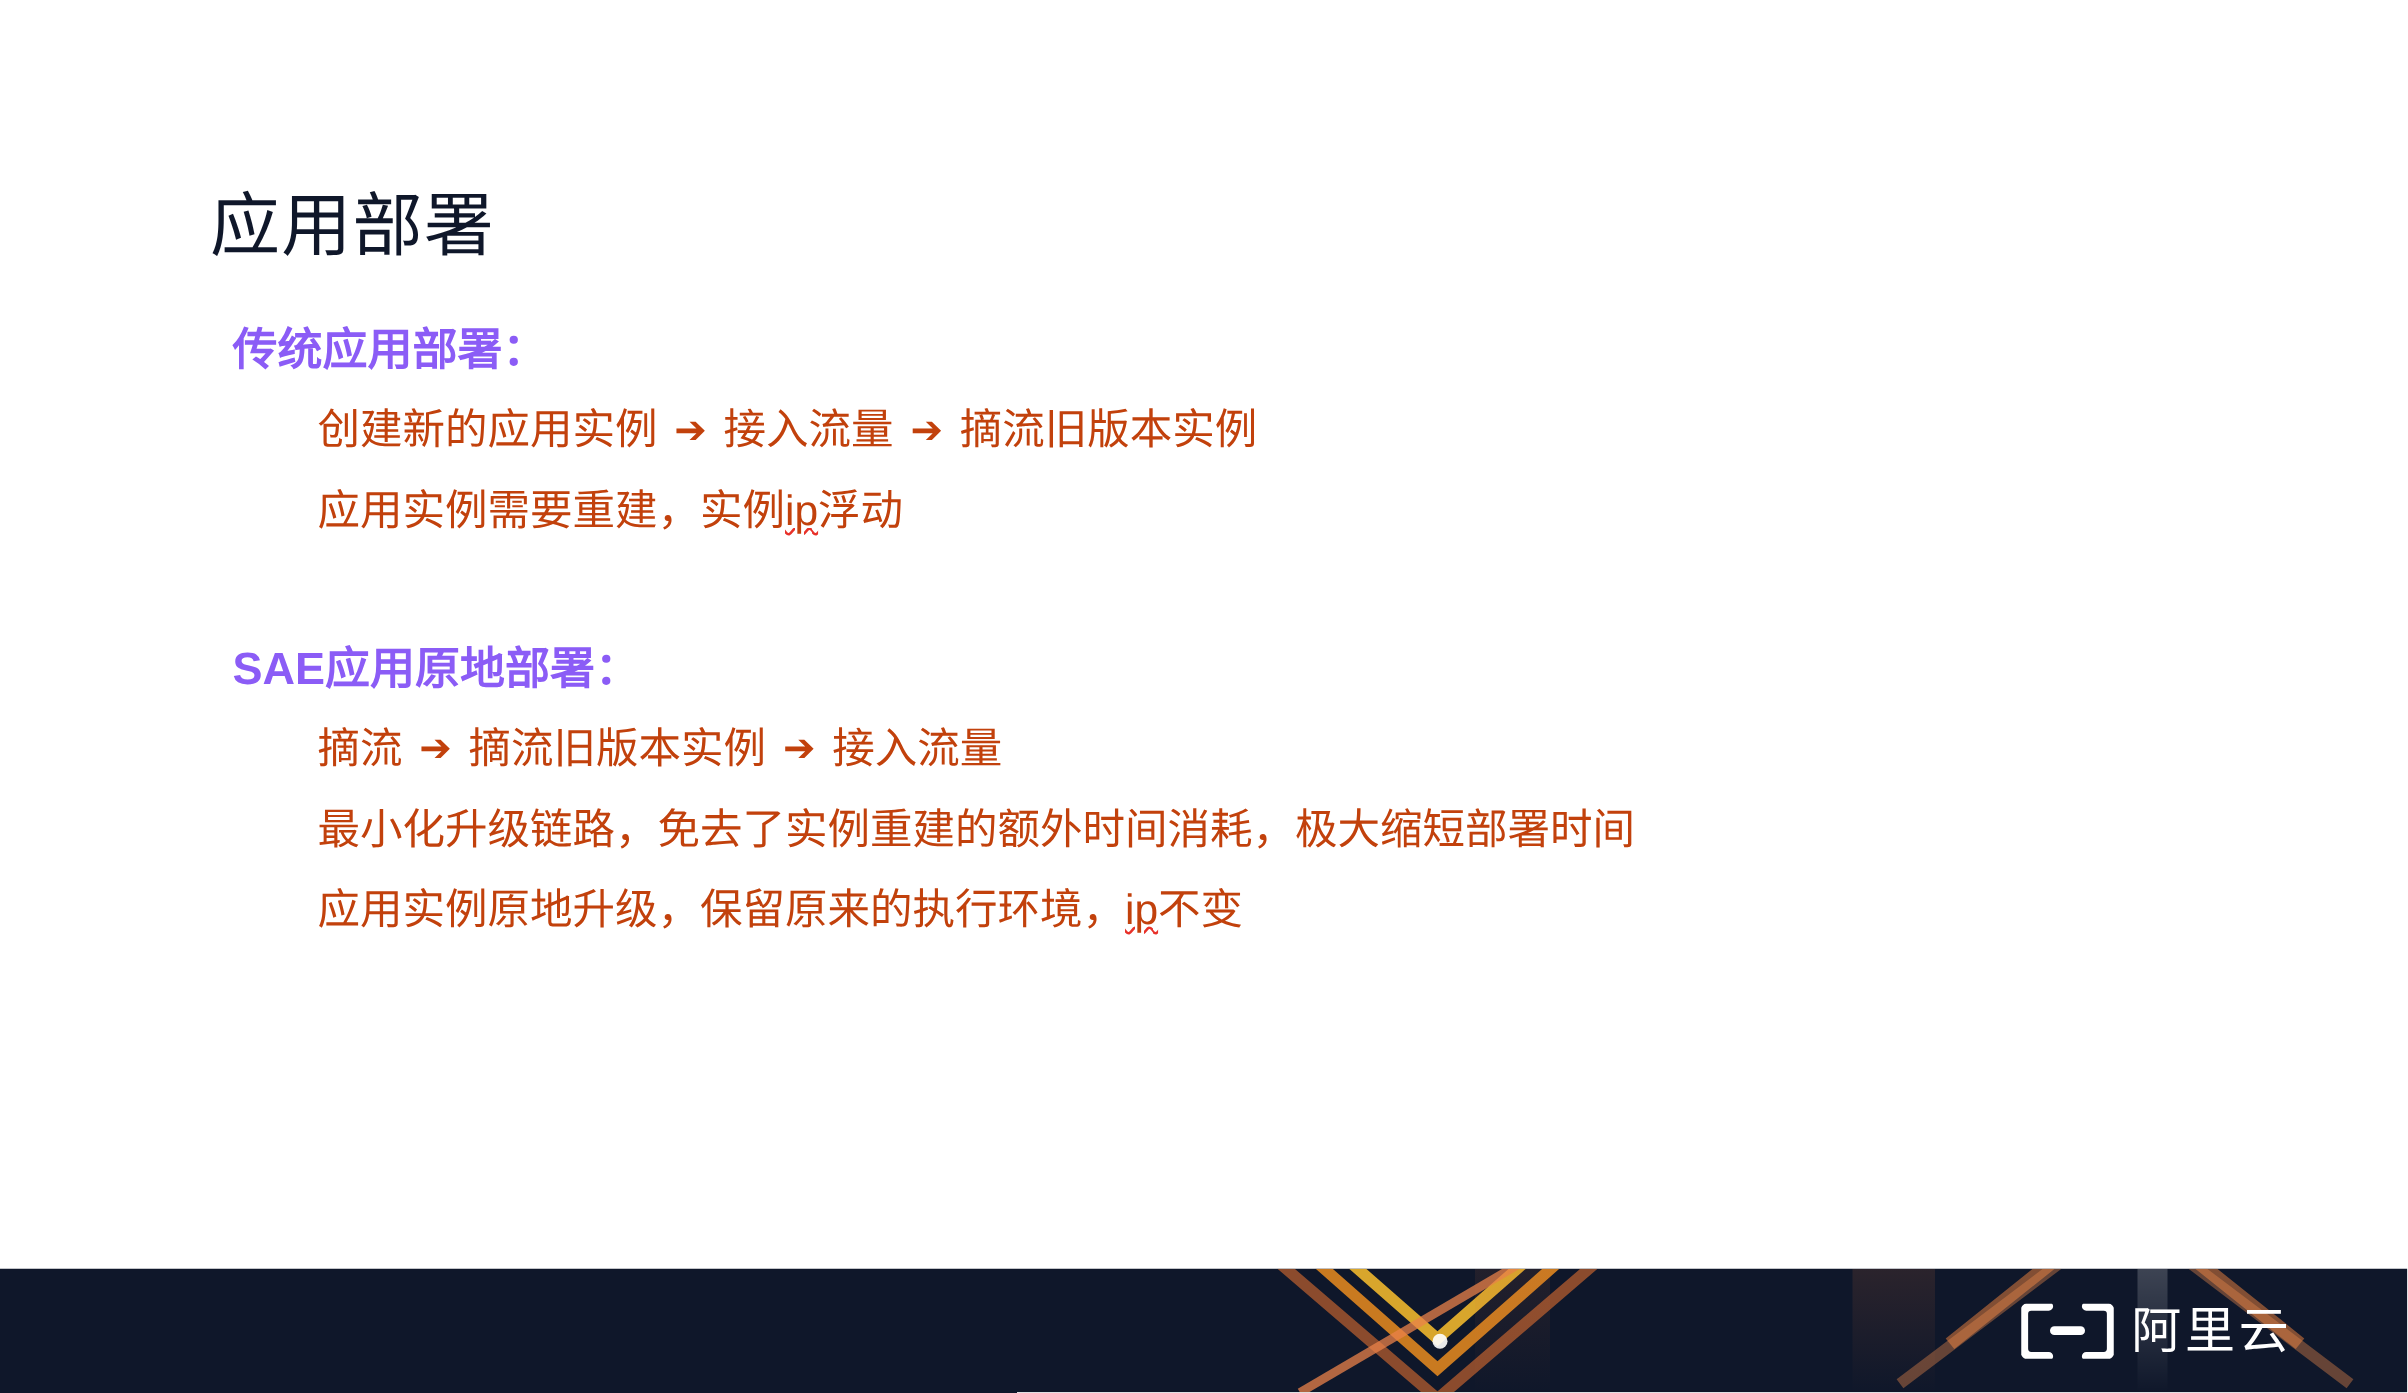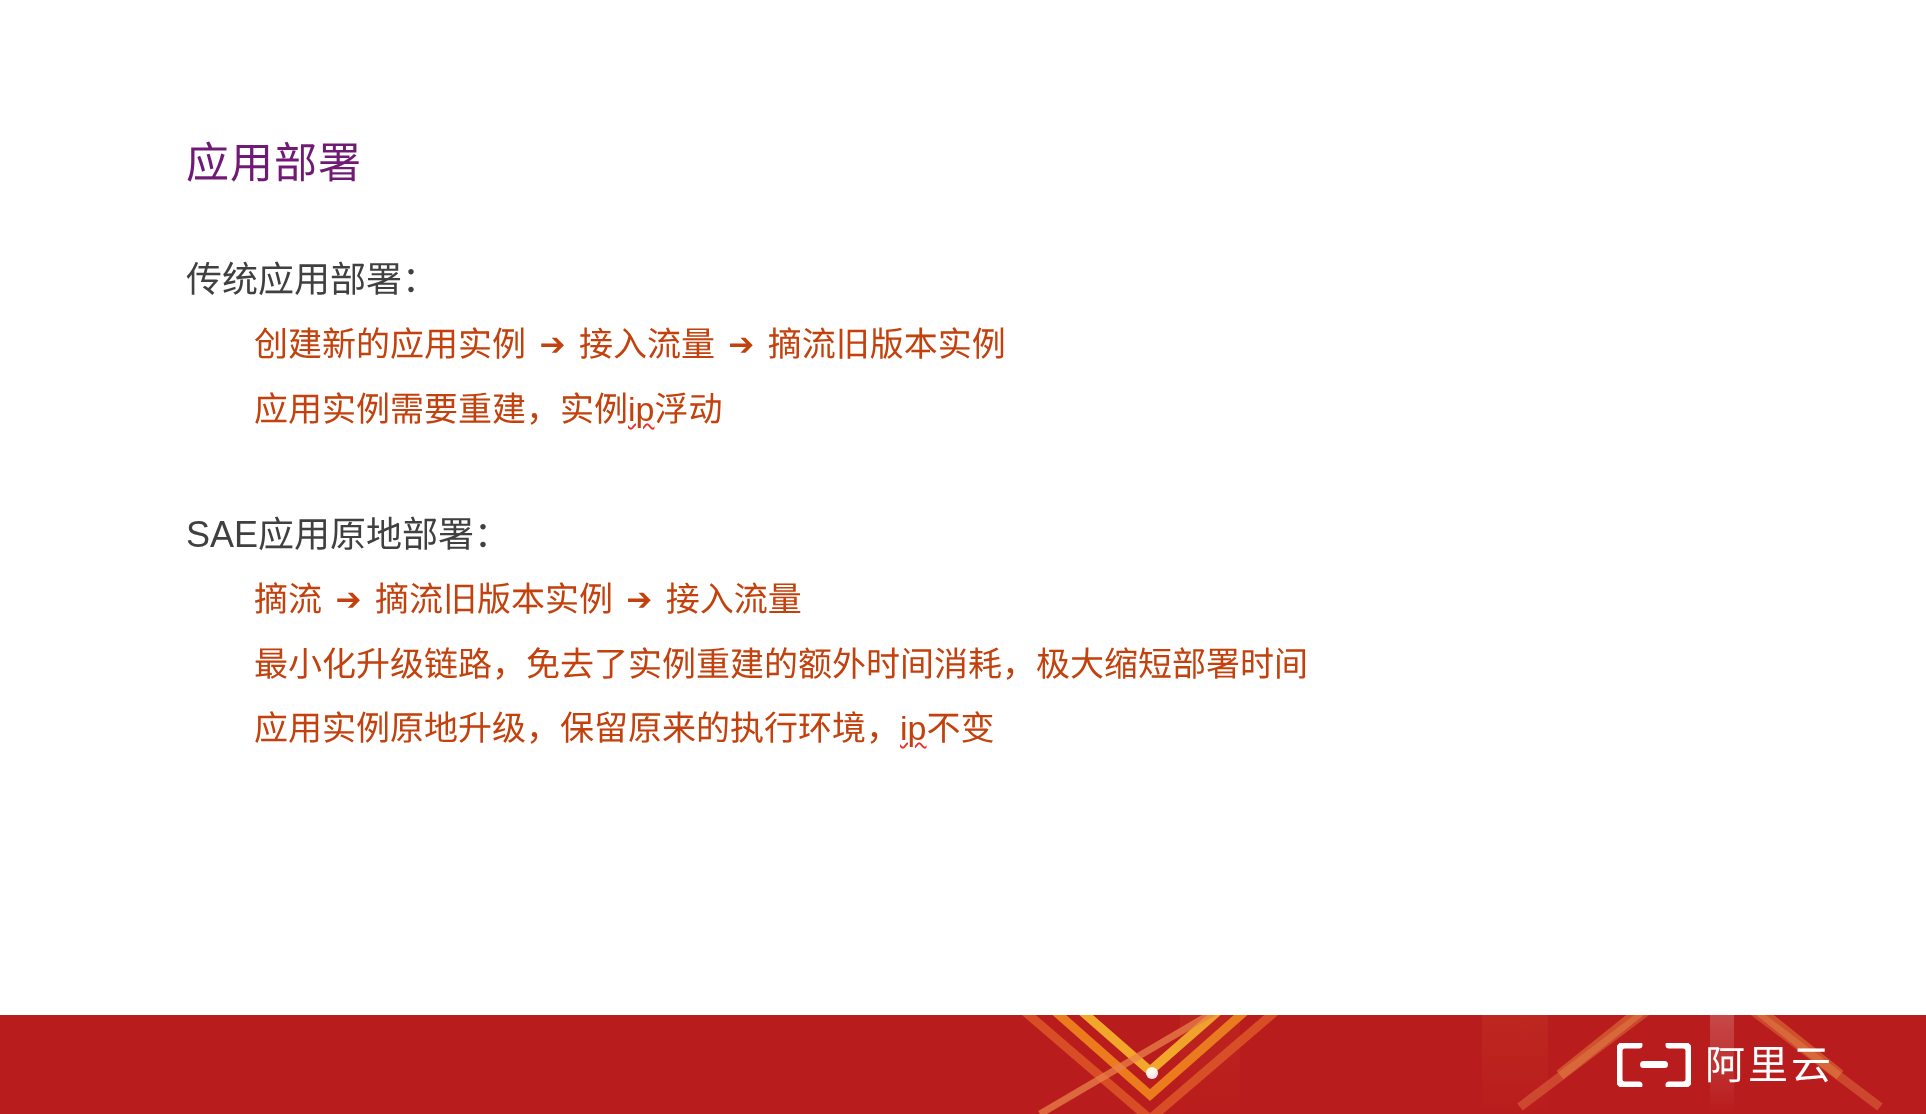--- a/index.html
+++ b/index.html
@@ -14,26 +14,26 @@
     width: 1926px;
     height: 1114px;
     background: #ffffff;
     overflow: hidden;
     font-family: "Liberation Sans", "DejaVu Sans", sans-serif;
   }
 
   
   .slide-title {
     position: absolute;
-    left: 186px;
+    left: 168px;
     top: 108px;
-    font-size: 43px;
+    font-size: 56px;
     line-height: 1.25;
     font-weight: 400;
-    color: #701a75;
+    color: #0f172a;
     letter-spacing: 1px;
     white-space: nowrap;
   }
 
   
   .body-area {
     position: absolute;
     left: 186px;
     top: 248px;
     width: 1560px;
@@ -44,22 +44,22 @@
     padding: 0;
   }
 
   .block + .block {
     margin-top: 62px;
   }
 
   .heading-line {
     font-size: 36px;
     line-height: 64px;
-    color: #404040;
-    font-weight: 400;
+    color: #8b5cf6;
+    font-weight: 700;
     white-space: nowrap;
   }
 
   .sub-list {
     list-style: none;
     margin: 0;
     padding: 0 0 0 68px;
   }
 
   .sub-line {
@@ -89,21 +89,21 @@
     margin-top: 16px;
   }
 
   
   .footer {
     position: absolute;
     left: 0;
     bottom: 0;
     width: 1926px;
     height: 99px;
-    background: #b91c1c;
+    background: #0f172a;
     overflow: hidden;
   }
 
   .footer-art {
     position: absolute;
     inset: 0;
     width: 100%;
     height: 100%;
   }
 

